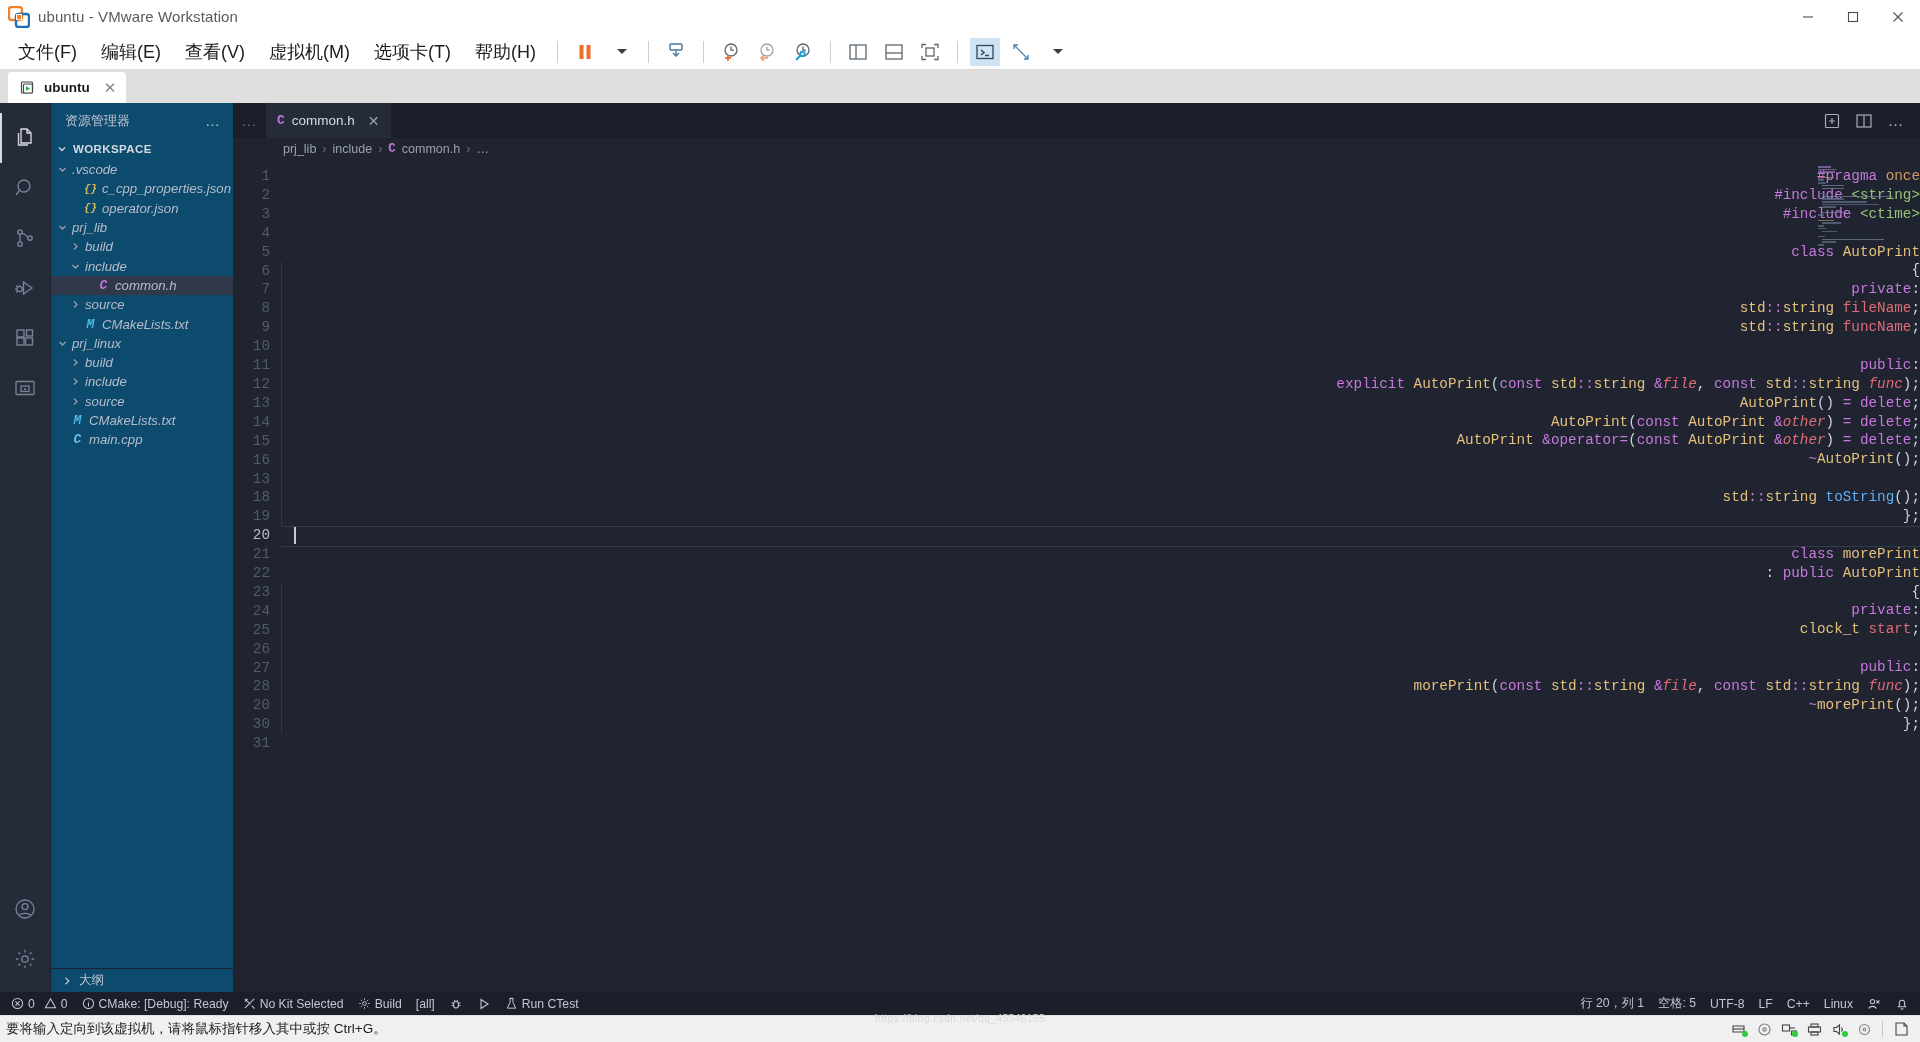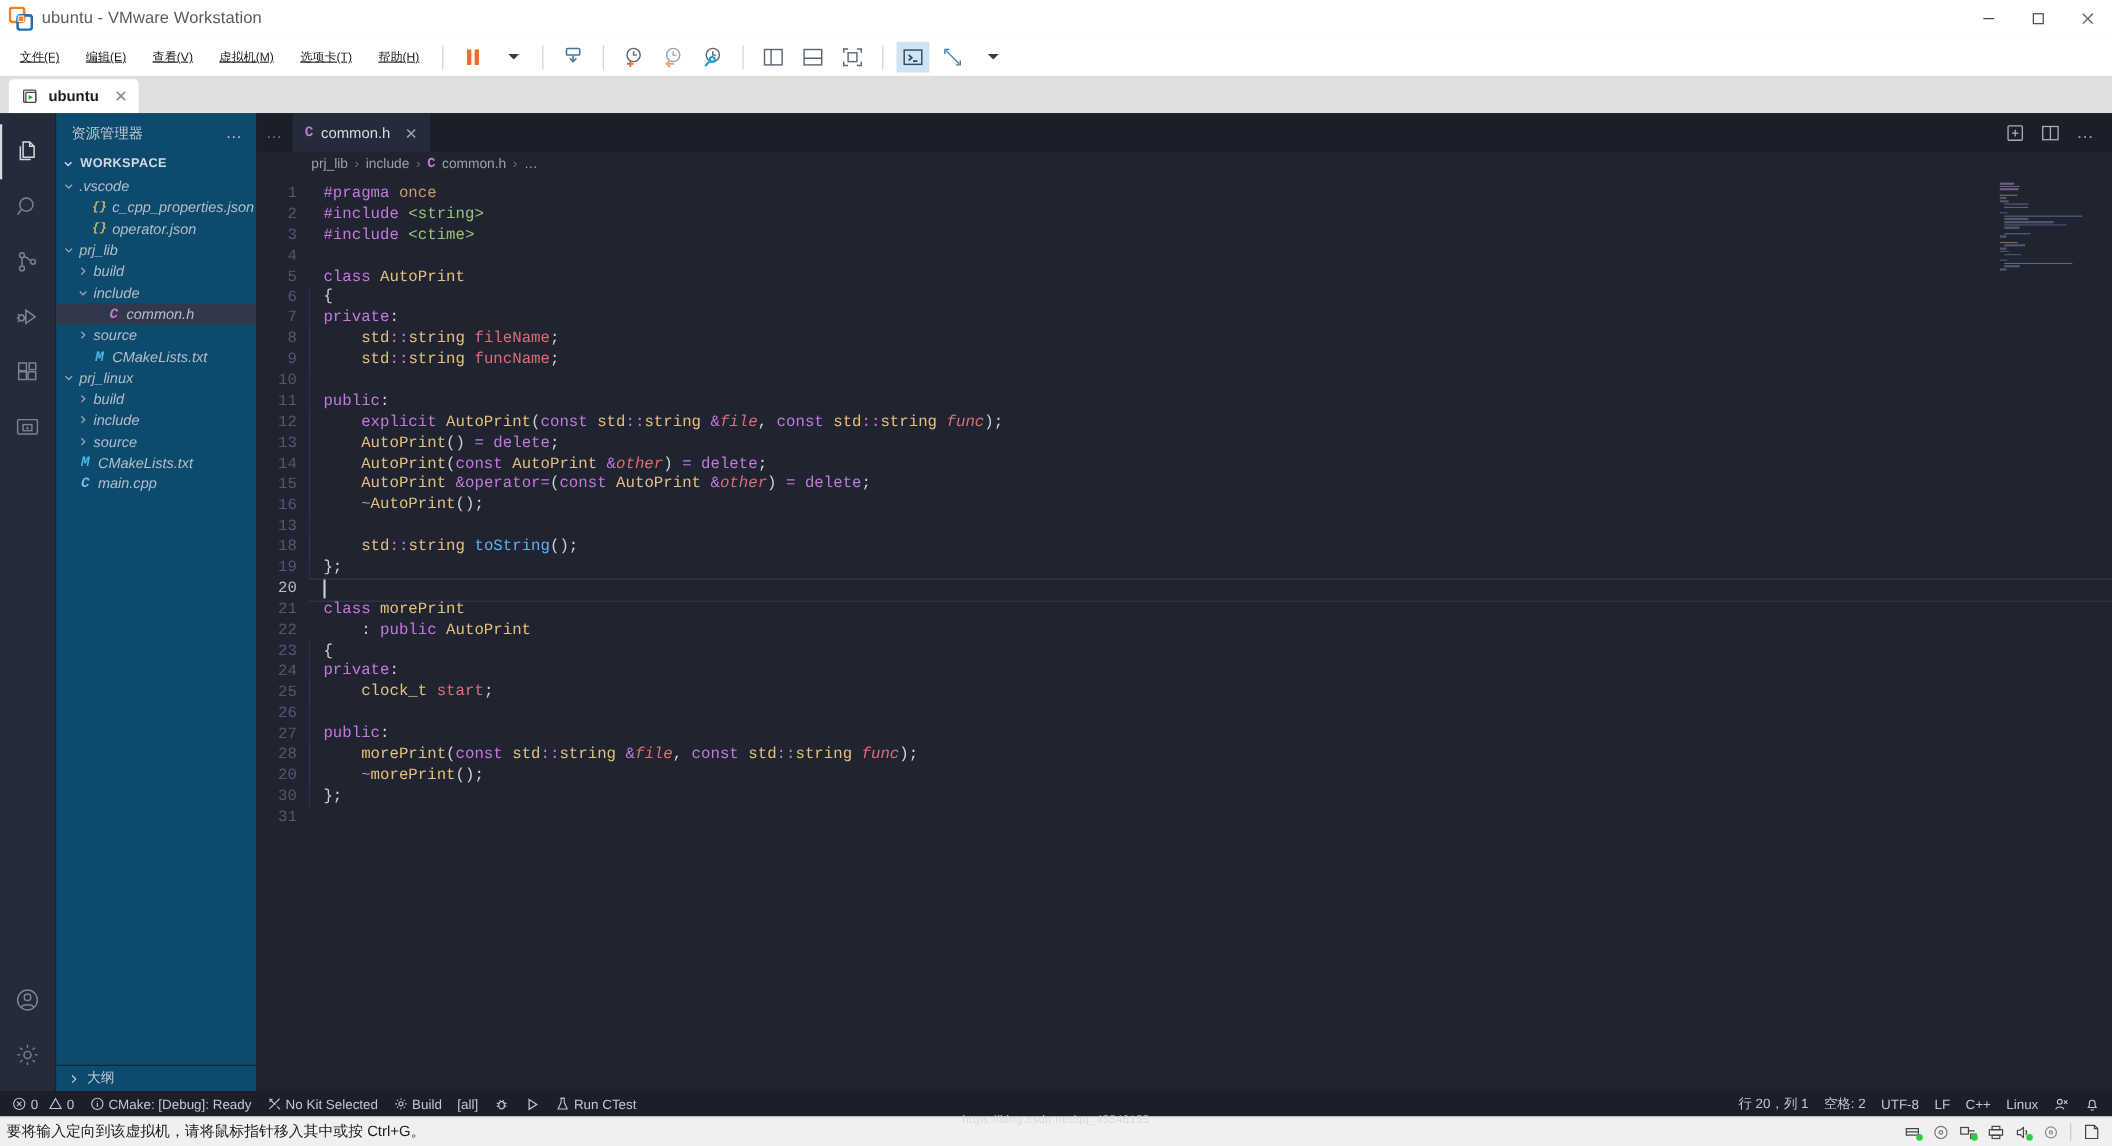--- a/index.html
+++ b/index.html
@@ -21,21 +21,21 @@
   .tb-icon { width:22px; height:22px; margin-left:8px; margin-right:8px; flex:0 0 auto; position:relative; }
   .tb-title { font-size:15px; color:#5a5a5a; letter-spacing:0.1px; }
   .tb-buttons { margin-left:auto; display:flex; height:34px; }
   .tb-btn { width:45px; height:34px; display:flex; align-items:center; justify-content:center; color:#5a5a5a; }
 
   
   .menubar {
     height:36px; flex:0 0 36px; background:#ffffff; display:flex; align-items:center;
     border-bottom:1px solid #dcdcdc;
   }
-  .menu-item { font-size:11px; color:#1c1c1c; padding:4px 10px; margin:0 2px; cursor:default;text-decoration:underline; }
+  .menu-item { font-size:18px; color:#1c1c1c; padding:4px 10px; margin:0 2px; cursor:default; }
   .menu-item:first-child { margin-left:8px; }
   .tb-sep { width:1px; height:22px; background:#d0d0d0; margin:0 9px; }
   .tbi { width:30px; height:28px; display:flex; align-items:center; justify-content:center; margin:0 3px; }
   .caret { width:0; height:0; border-left:5px solid transparent; border-right:5px solid transparent; border-top:5px solid #3c3c3c; margin-left:2px; }
 
   
   .tabstrip {
     height:33px; flex:0 0 33px; background:#dfdfdf; display:flex; align-items:flex-end; padding-left:8px;
   }
   .vmtab {
@@ -112,21 +112,21 @@
   .gutter {
     width:48px; flex:0 0 48px; text-align:right; padding-right:11px; padding-top:7px;
     font-family:"Liberation Mono", monospace; font-size:14.3px; line-height:18.9px; color:#525a6b;
   }
   .gutter div.cur { color:#b8bdc9; }
   .codelines {
     flex:1 1 auto; padding-top:7px; padding-left:13px; position:relative;
     font-family:"Liberation Mono", monospace; font-size:14.3px; line-height:18.9px;
     white-space:pre; color:#cdd3de;
   }
-  .ln { height:18.9px; position:relative; }
+  .ln { height:18.9px; position:relative;text-align:right; }
   .ln.active::after {
     content:""; position:absolute; left:-13px; right:-1150px; top:0; height:18.9px;
     border-top:1px solid #343b4c; border-bottom:1px solid #343b4c; pointer-events:none;
   }
   .caret-bar {
     position:absolute; left:0px; top:0; width:1.6px; height:18px; background:#c5cad4;
   }
   .indent-guide {
     position:absolute; width:1px; background:#3a4154; left:0; top:0;
   }
@@ -713,21 +713,21 @@
           </svg>
         </span>
         <span>Run CTest</span>
       </div>
 
       <div class="st-right">
         <div class="st">
           <span>行 20，列 1</span>
         </div>
         <div class="st">
-          <span>空格: 2</span>
+          <span>空格: 5</span>
         </div>
         <div class="st">
           <span>UTF-8</span>
         </div>
         <div class="st">
           <span>LF</span>
         </div>
         <div class="st">
           <span>C++</span>
         </div>

